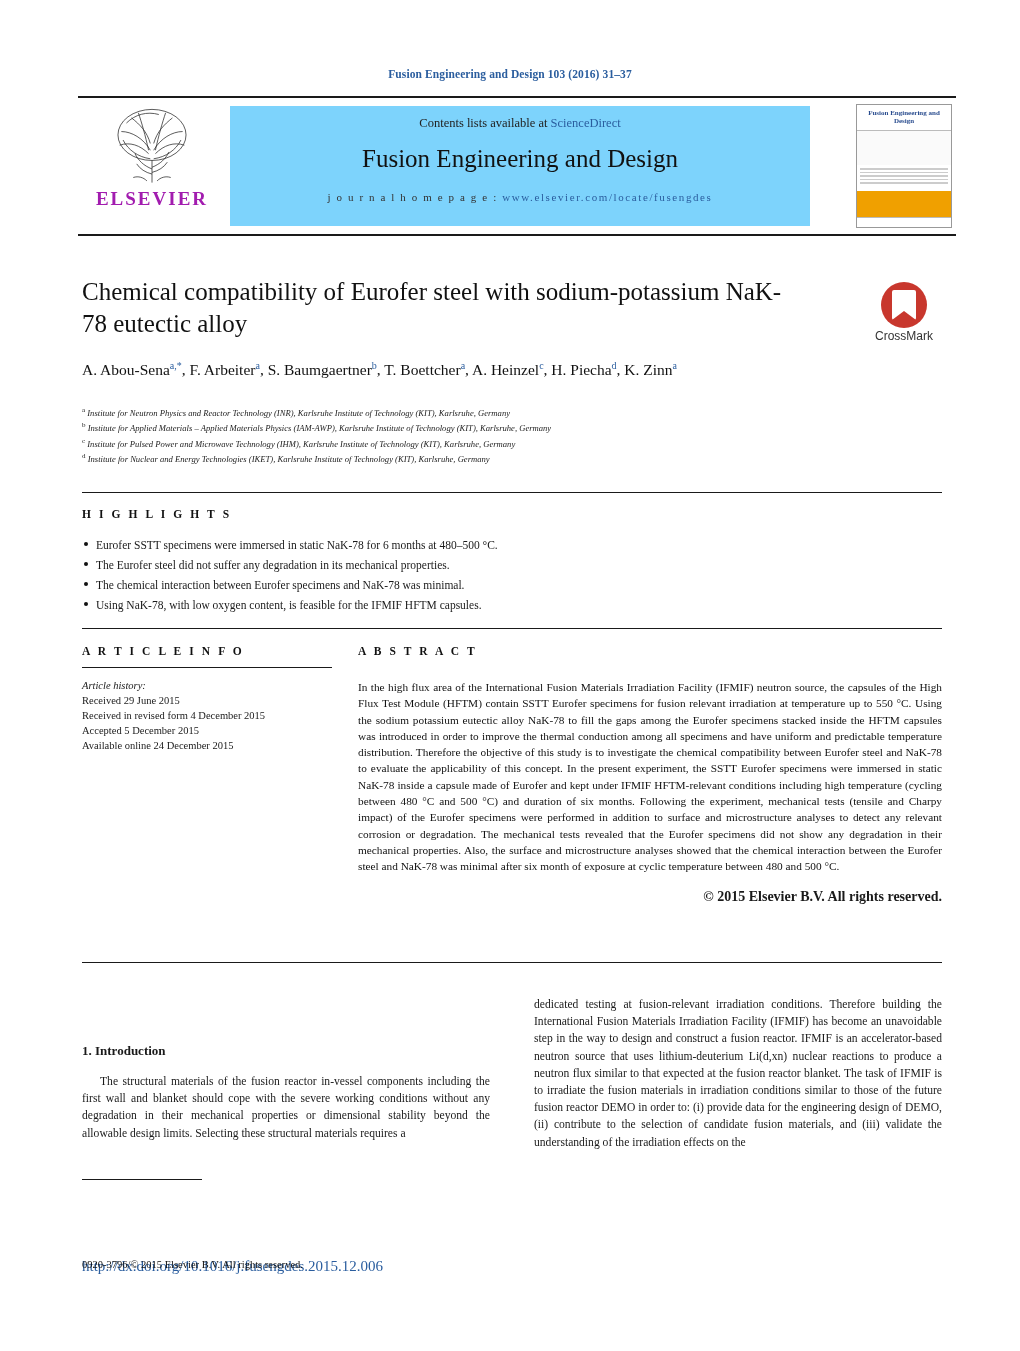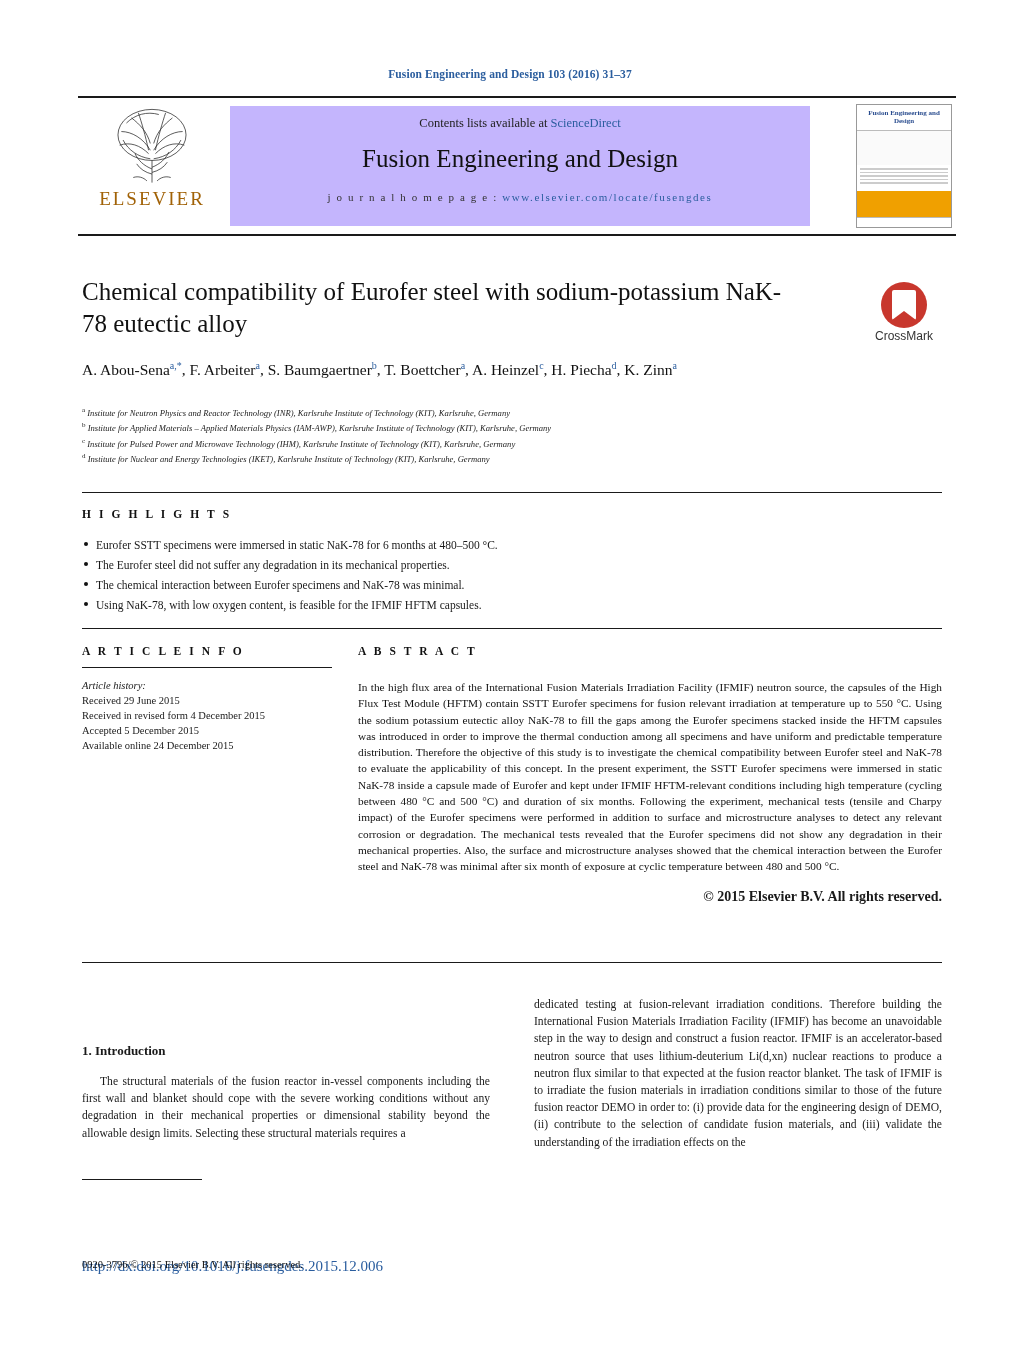--- a/index.html
+++ b/index.html
@@ -24,25 +24,25 @@
   .masthead{
     position:absolute;left:78px;top:96px;width:878px;height:140px;
     border-top:2px solid #1a1a1a;border-bottom:2px solid #1a1a1a;
     box-sizing:border-box;
   }
   .mast-inner{position:relative;width:100%;height:100%;}
   .elsevier-box{position:absolute;left:4px;top:8px;width:140px;height:120px;text-align:center;}
   .elsevier-tree{width:86px;height:80px;margin:0 auto;display:block;}
   .elsevier-word{
     font-family:"Liberation Serif",serif;font-size:19px;letter-spacing:2px;
-    color:#a16207;font-weight:normal;margin-top:2px;
+    color:#a21caf;font-weight:bold;margin-top:2px;
   }
   .center-box{
     position:absolute;left:152px;top:8px;width:580px;height:120px;
-    background:#c4b5fd;box-sizing:border-box;padding-top:10px;text-align:center;
+    background:#7dd3fc;box-sizing:border-box;padding-top:10px;text-align:center;
   }
   .contents-line{font-size:12.5px;color:#222;}
   .contents-line a{color:#2a5d9e;text-decoration:none;}
   .journal-title{
     font-size:25px;margin-top:14px;color:#111;font-family:"Liberation Serif",serif;
   }
   .homepage{
     margin-top:18px;font-size:11px;letter-spacing:1.6px;color:#333;
   }
   .homepage .hp-url{color:#2a5d9e;}

